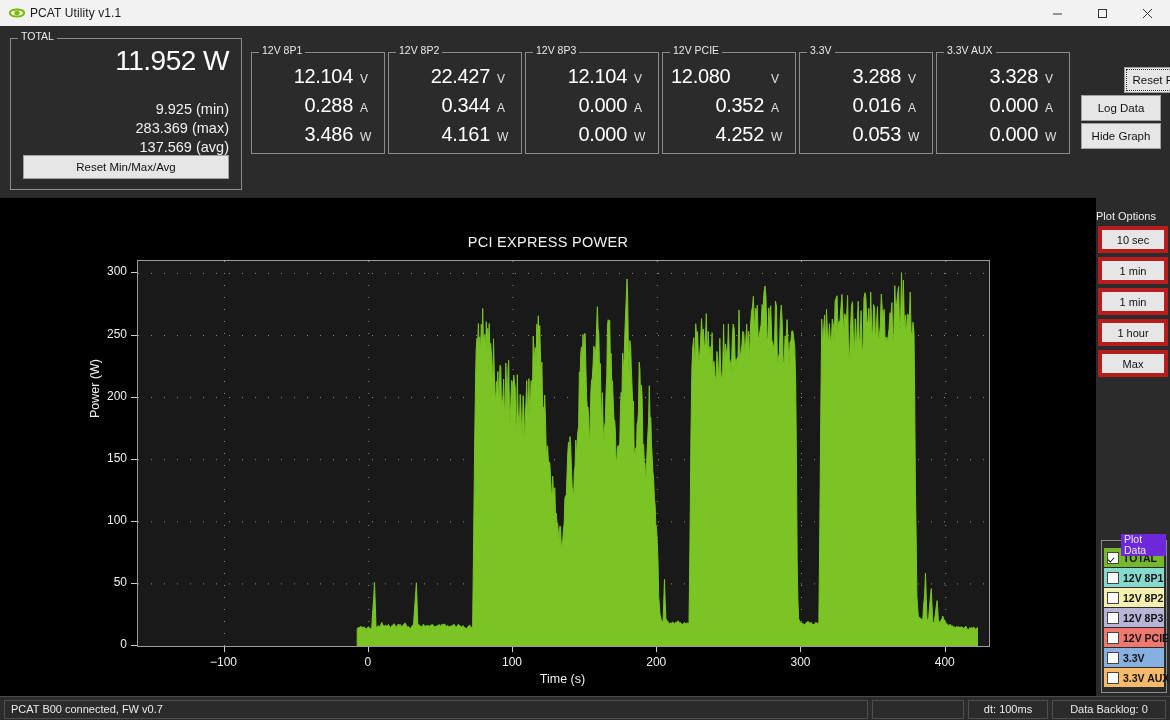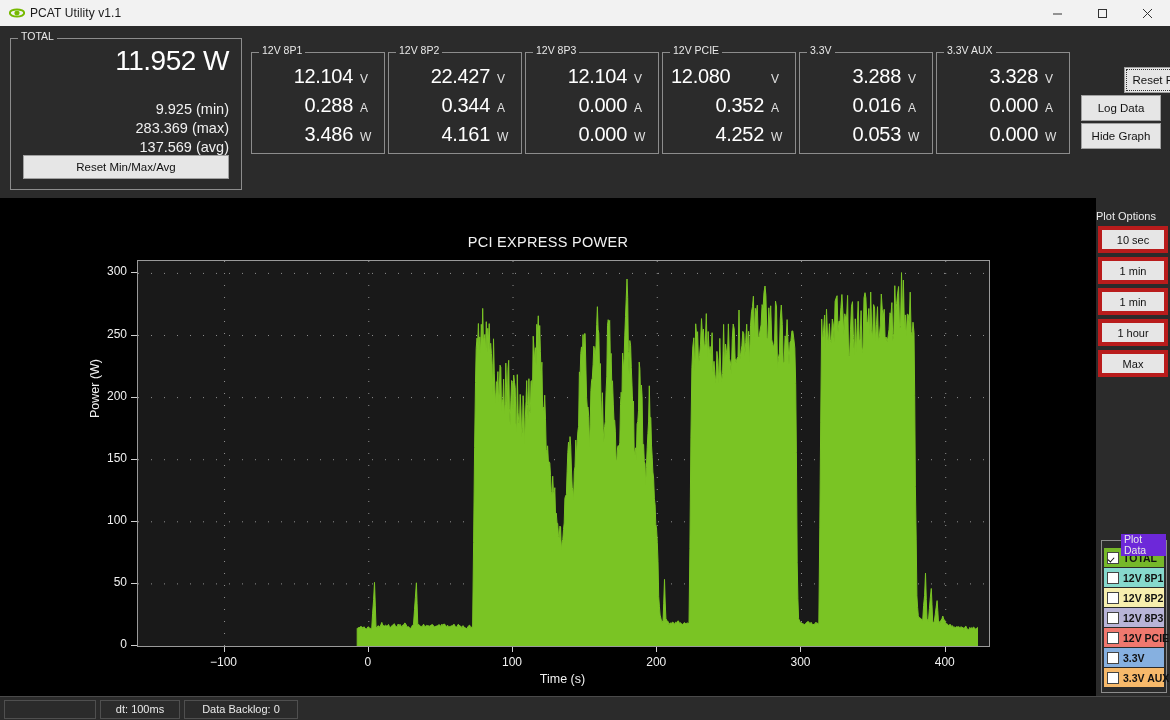--- a/index.html
+++ b/index.html
@@ -362,17 +362,18 @@
           </div>
           <div class="pd-row" style="background: rgb(247, 185, 106);">
             <div class="pd-chk"></div>
             <div class="pd-lbl">3.3V AUX</div>
           </div>
         </div>
     </div>
   </div>
 
   <div class="statusbar">
+    <div class="status-cell status-grow">PCAT B00 connected, FW v0.7</div>
     <div class="status-cell" style="width:78px"></div>
     <div class="status-cell" style="width:66px;justify-content:center">dt: 100ms</div>
-    <div class="status-cell" style="width:100px;justify-content:center;margin-right:16px">Data Backlog: 0</div>
+    <div class="status-cell" style="width:100px;justify-content:center;margin-right:4px">Data Backlog: 0</div>
   </div>
 </div>
 
 </body></html>

